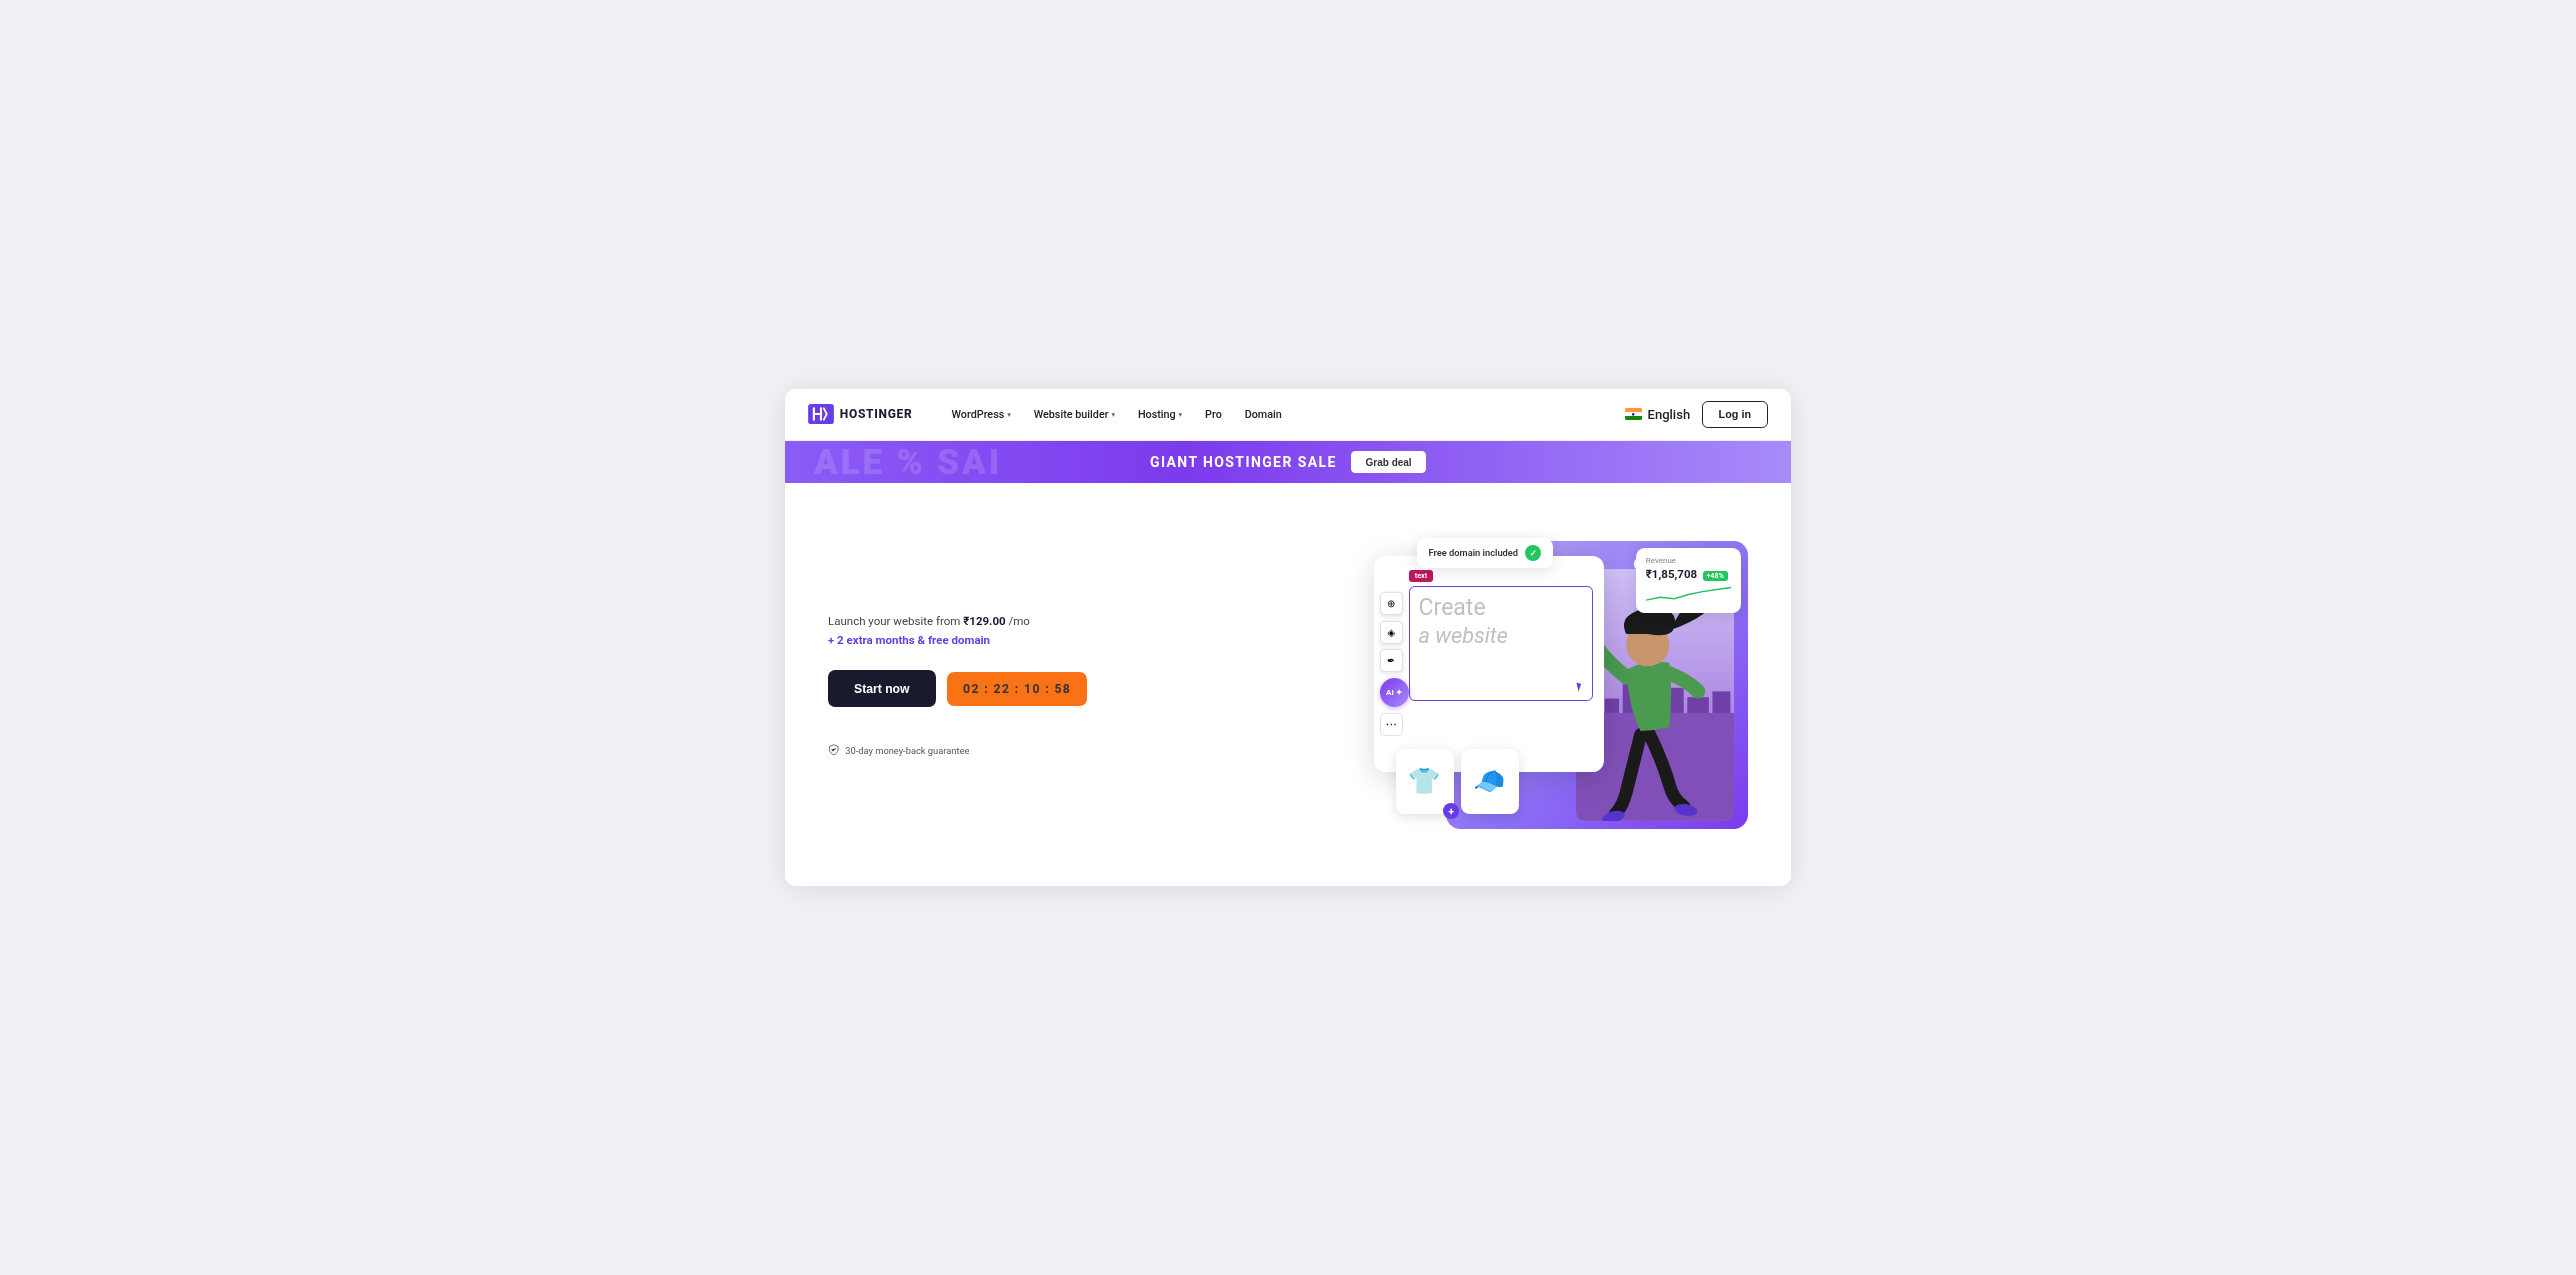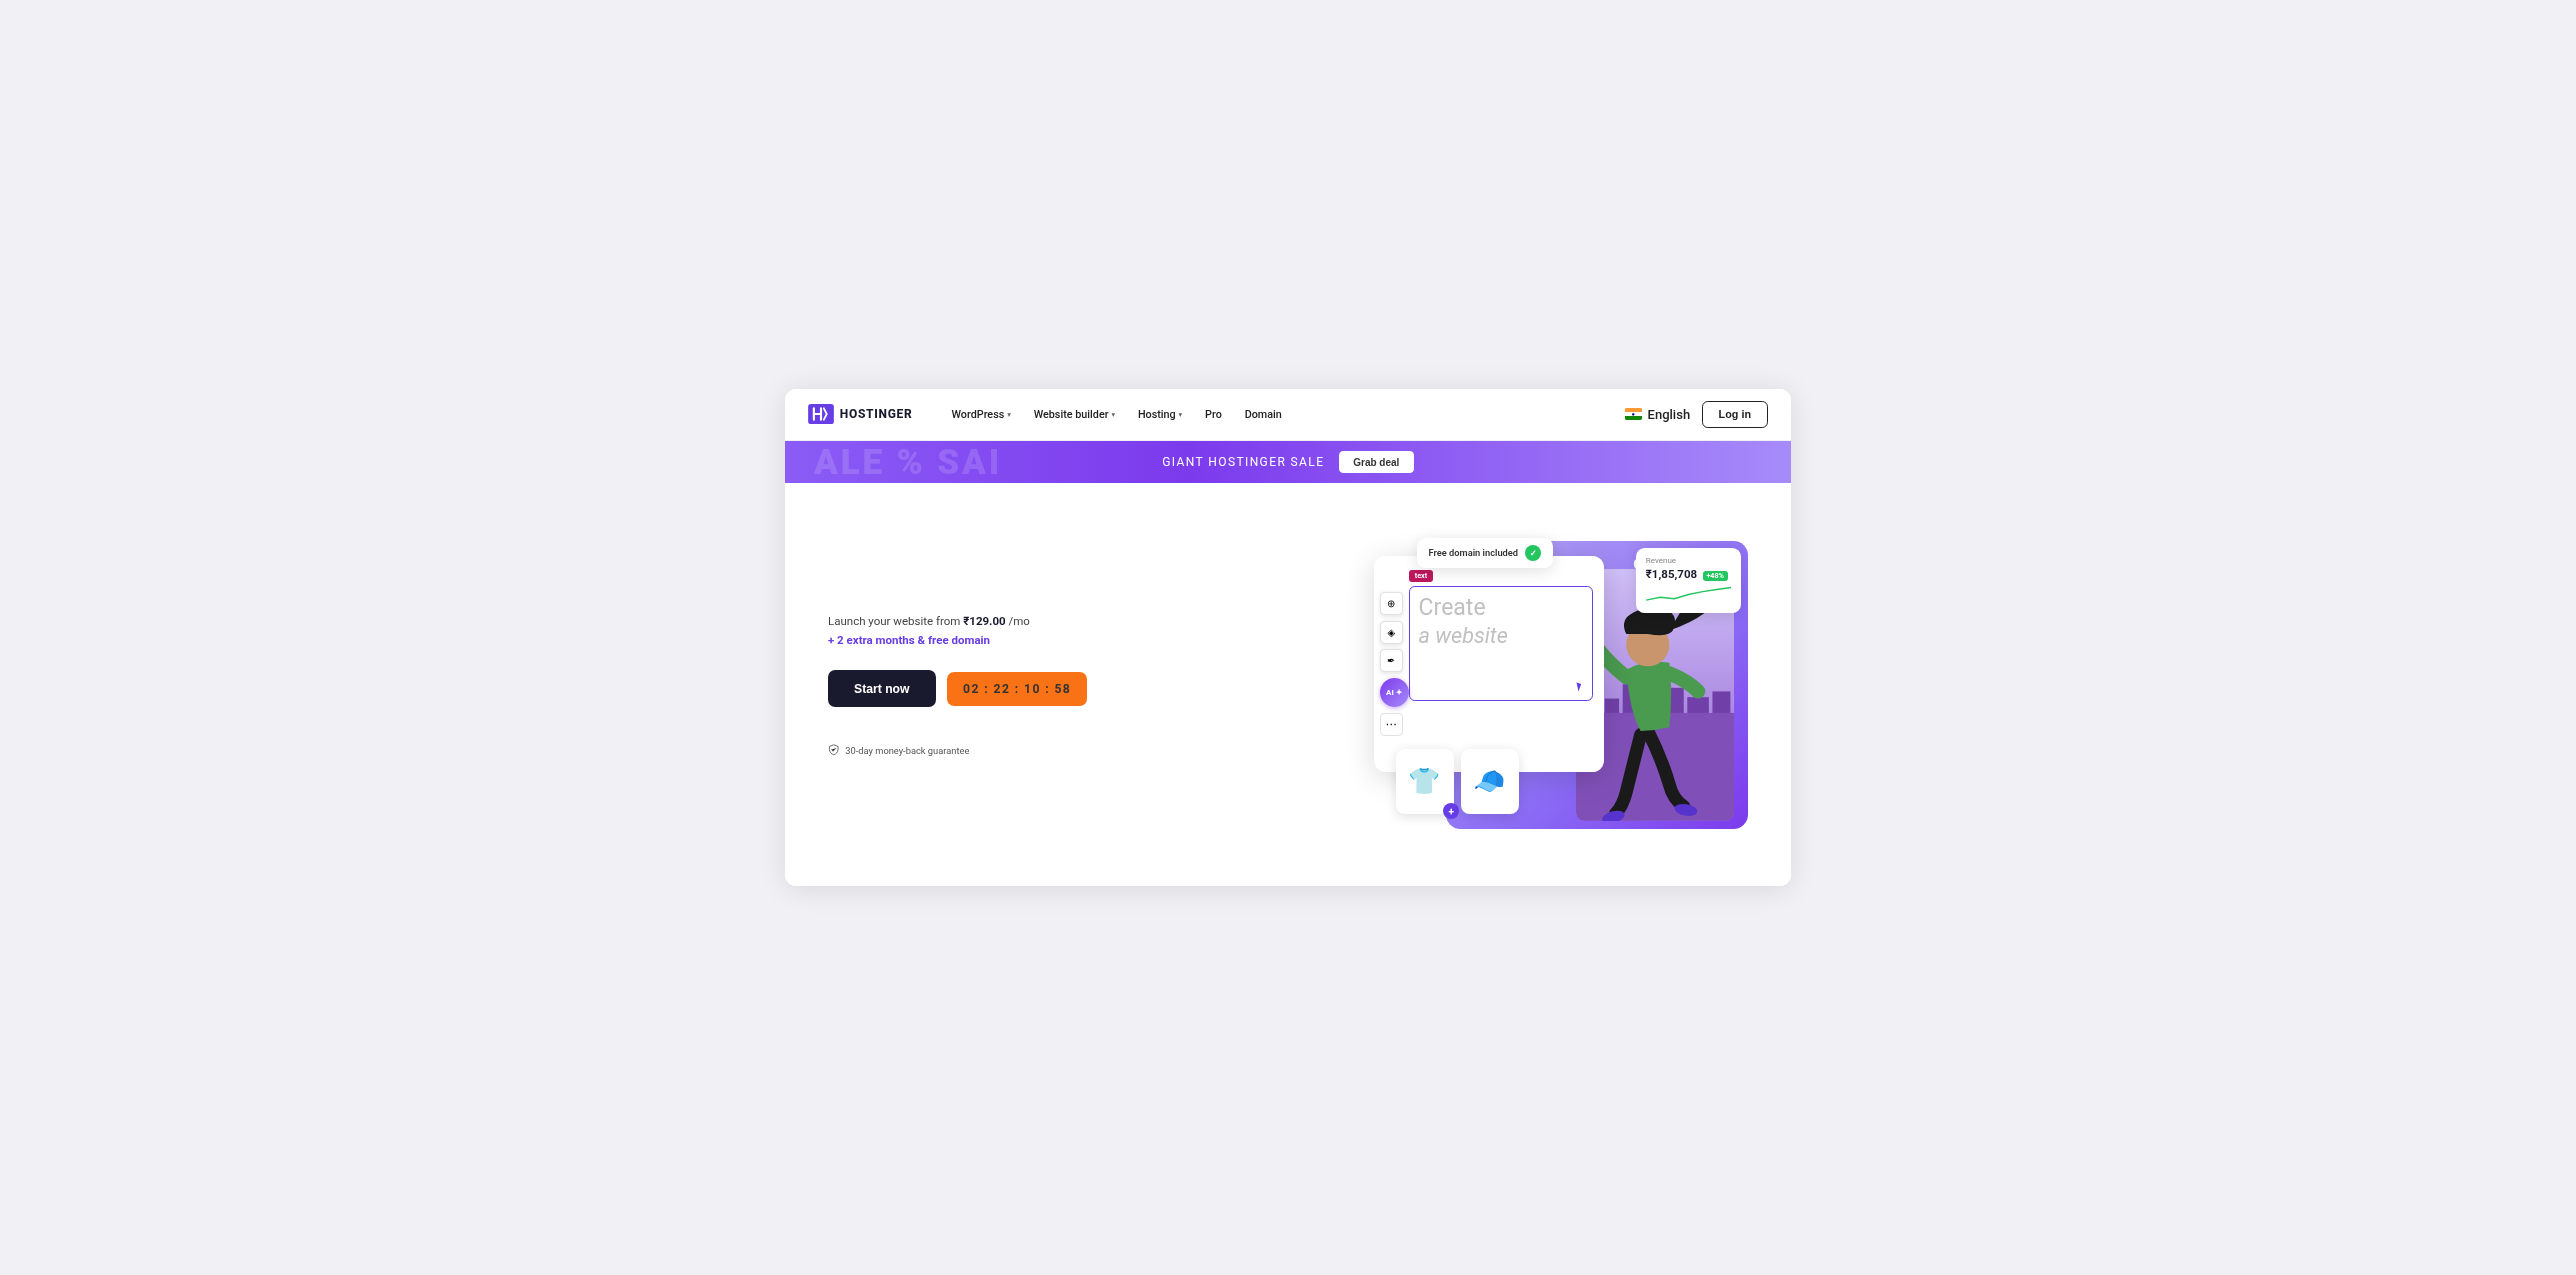--- a/index.html
+++ b/index.html
@@ -129,22 +129,22 @@
       top: 50%;
       transform: translateY(-50%);
       font-size: 35px;
       font-weight: 900;
       color: rgba(255,255,255,0.15);
       letter-spacing: 2.9px;
       white-space: nowrap;
       padding-left: 29px;
     }
     .promo-label {
-      font-size: 12px;
-      font-weight: 400;
+      font-size: 14px;
+      font-weight: 700;
       color: #fff;
       letter-spacing: 1.4px;
       text-transform: uppercase;
     }
     .promo-btn {
       padding: 5.8px 14.4px;
       background: #fff;
       border: none;
       border-radius: 4.3px;
       font-size: 10px;

